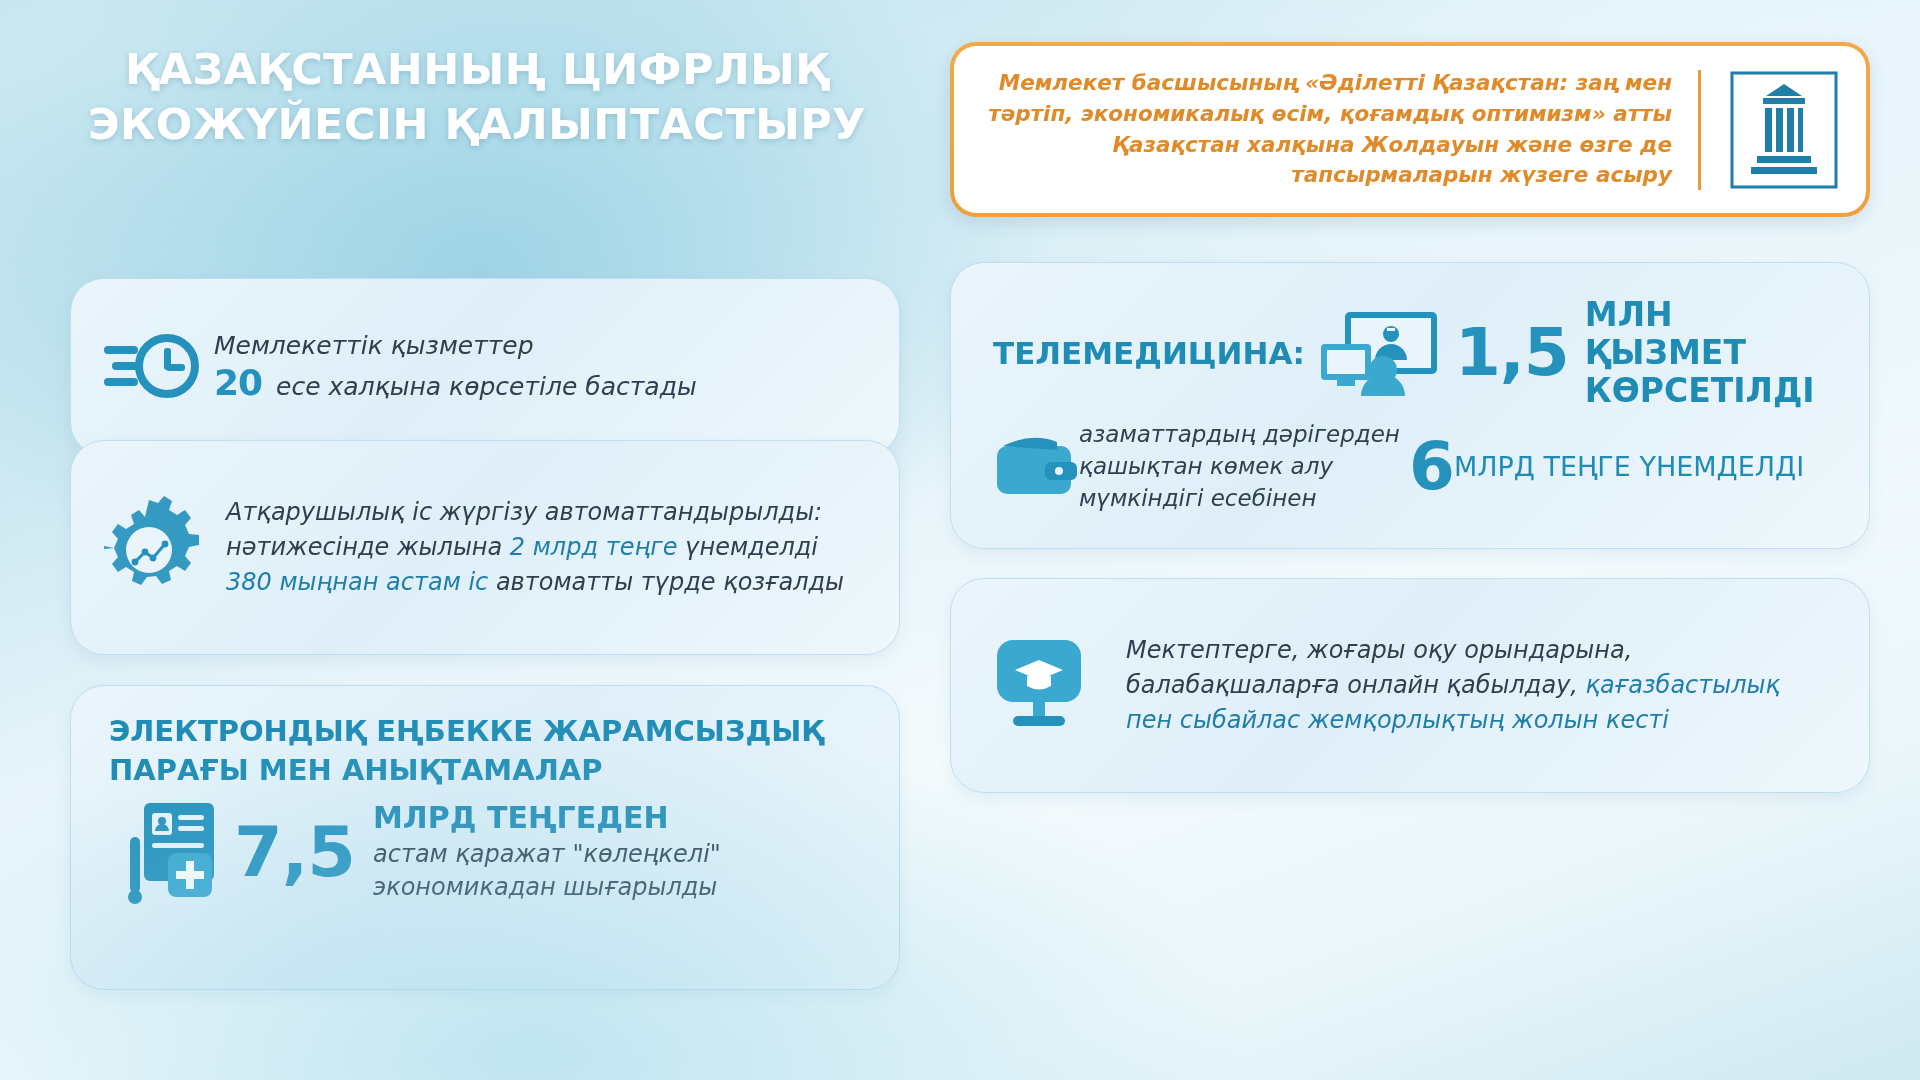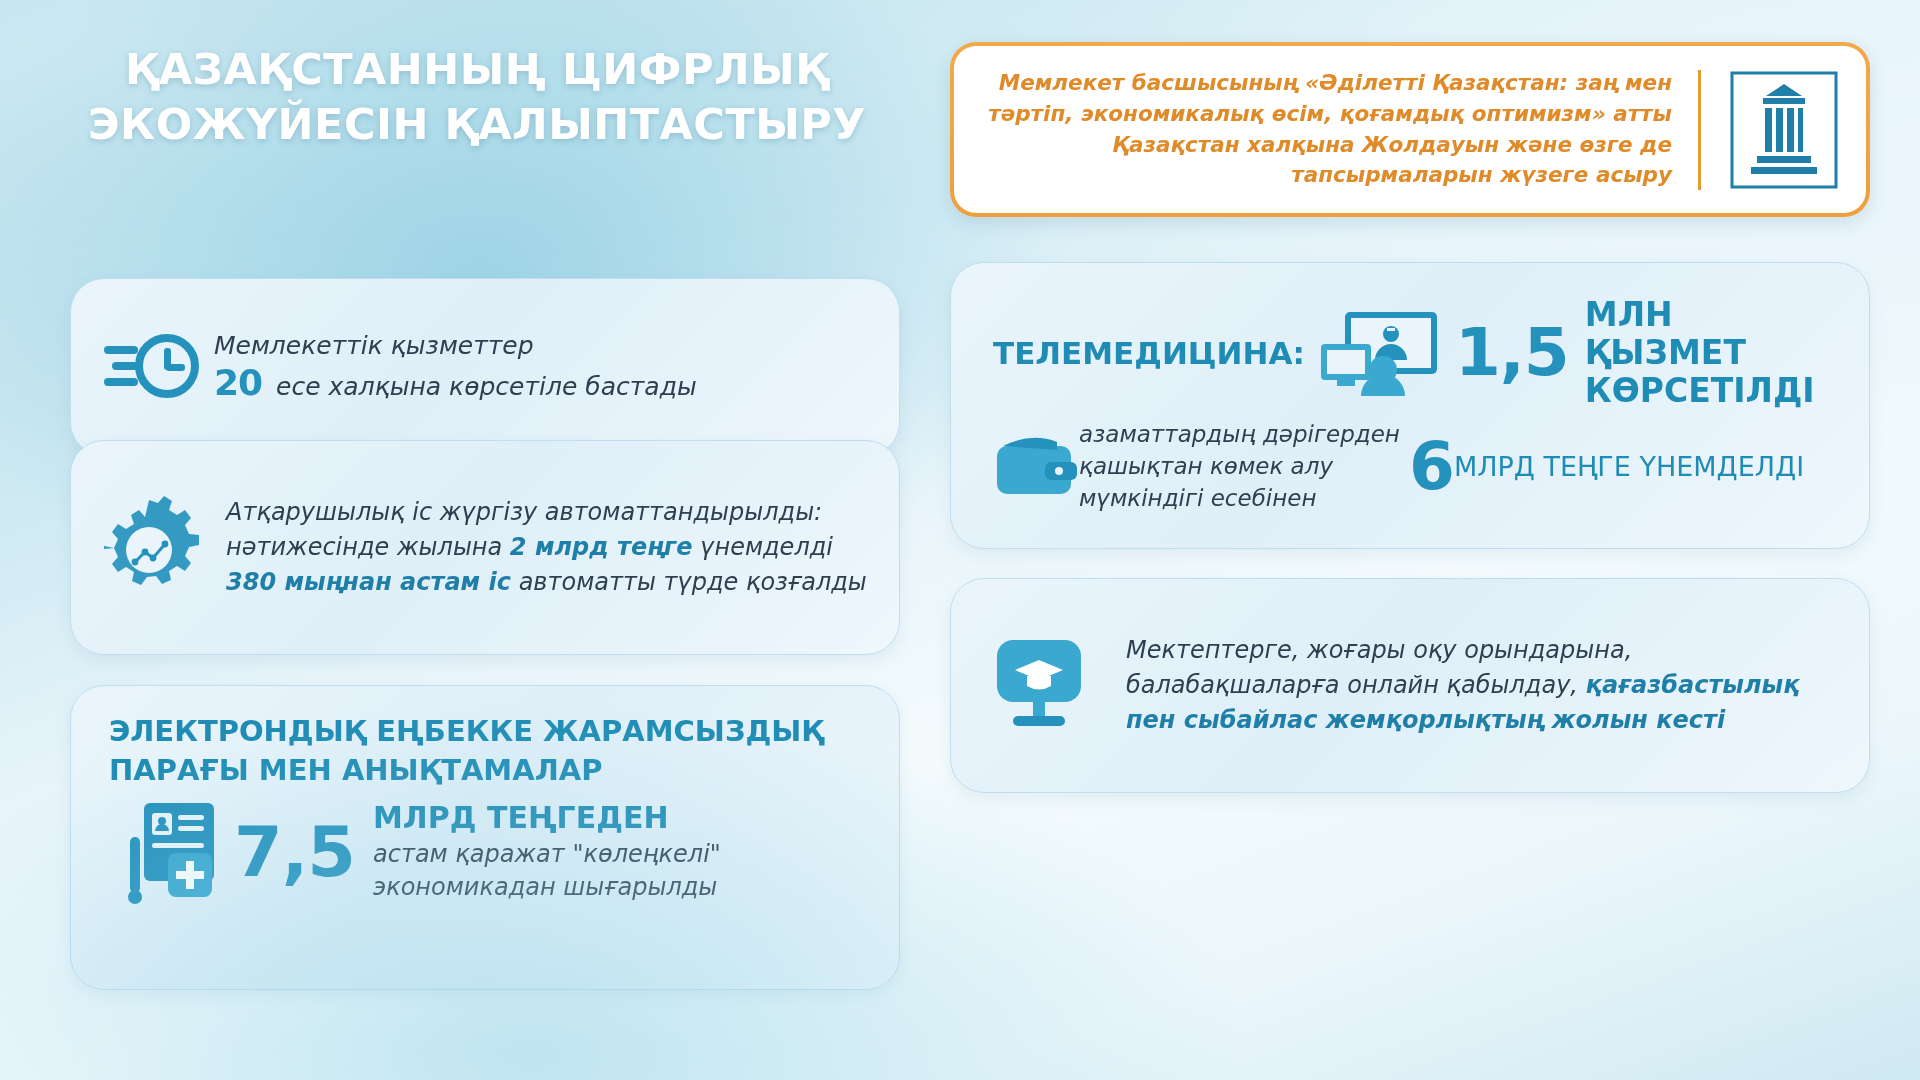--- a/index.html
+++ b/index.html
@@ -118,21 +118,21 @@
 
   .card-1 { left: 70px;  top: 278px; width: 830px; height: 178px; }
   .card-2 { left: 70px;  top: 440px; width: 830px; height: 215px; }
   .card-3 { left: 70px;  top: 685px; width: 830px; height: 305px; }
   .card-4 { left: 950px; top: 262px; width: 920px; height: 287px; }
   .card-5 { left: 950px; top: 578px; width: 920px; height: 215px; }
 
   .row { display: flex; align-items: center; height: 100%; box-sizing: border-box; }
 
   .icon-box { flex: 0 0 auto; display: flex; align-items: center; justify-content: center; }
-  .accent { color: #1f7fa8; font-weight: bold; font-style: italic; }
+  .accent { color: #1f7fa8; font-weight: normal; font-style: italic; }
   .big-num {
     color: #2592bd;
     font-weight: bold;
     letter-spacing: -1px;
   }
   .heading-blue {
     color: #1f8cb5;
     font-weight: bold;
     text-transform: uppercase;
   }

